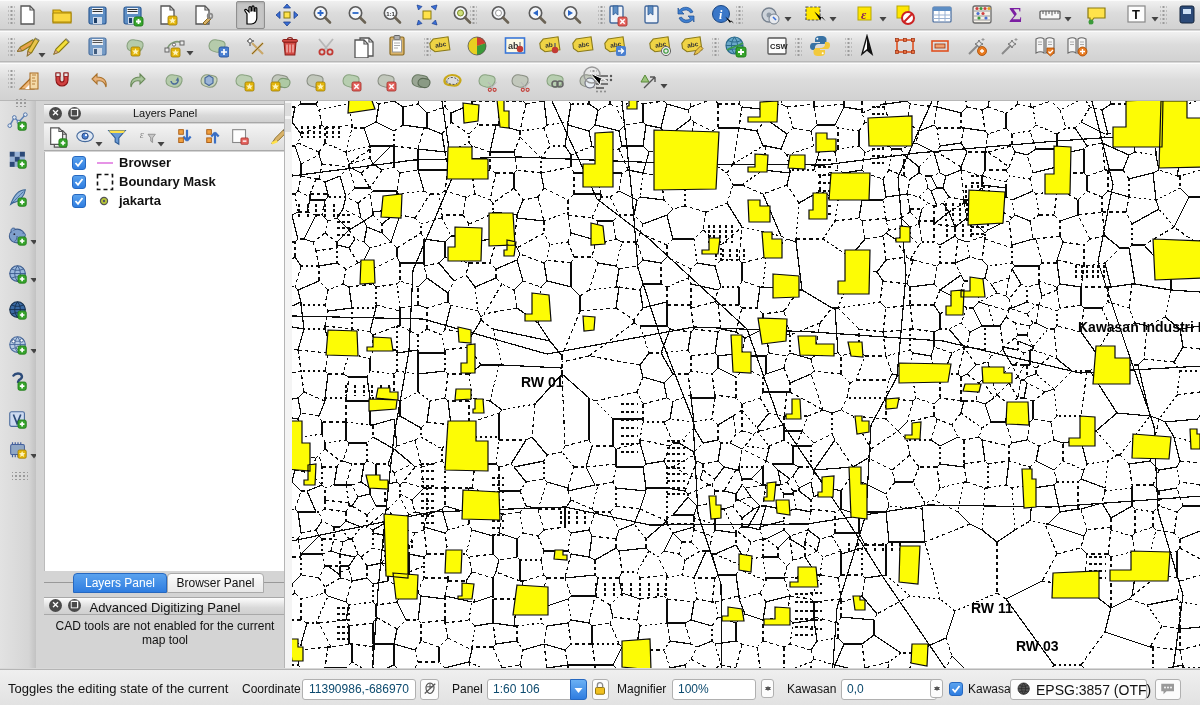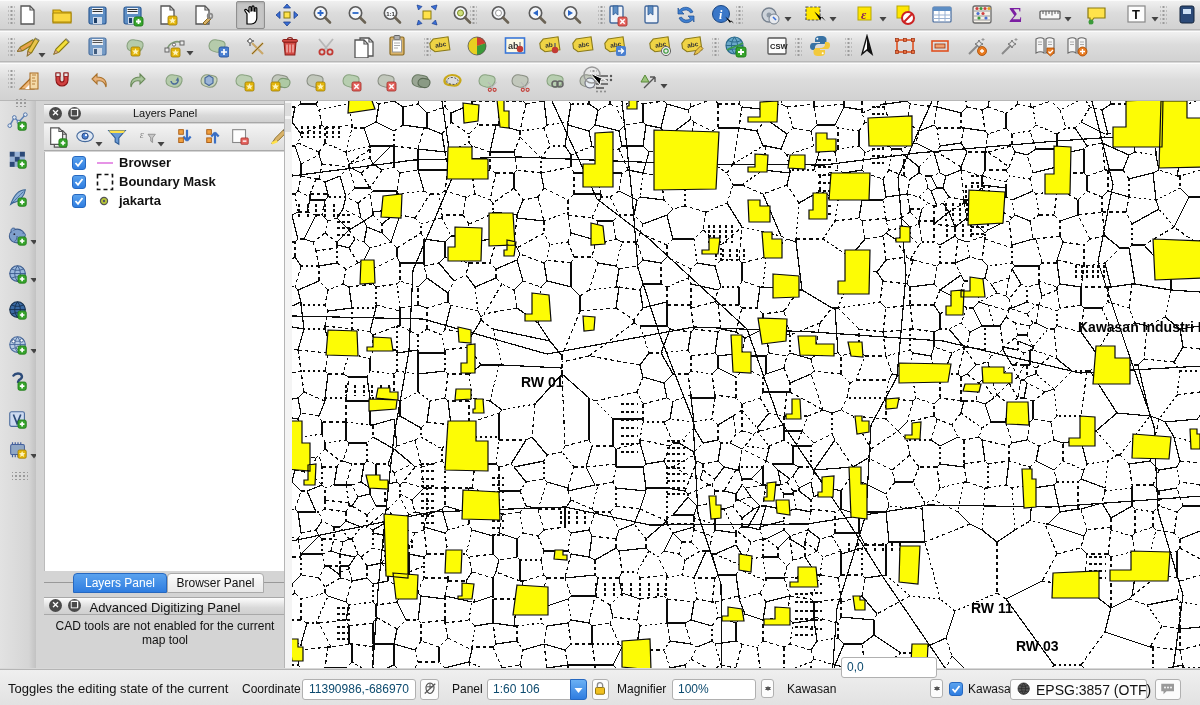--- a/index.html
+++ b/index.html
@@ -758,21 +758,21 @@
   </svg>
 <div class="abs" style="left:592px;top:679px;width:17px;height:21px;background:#fcfcfc;border:1px solid #b0b0b0;border-radius:3px"></div>
 <svg style="position:absolute;left:591px;top:680px" width="18" height="18" viewBox="0 0 24 24">
     <rect x="6" y="10" width="12" height="9" rx="1.5" fill="#f0c020" stroke="#8a6a00" stroke-width="1.2"></rect>
     <path d="M8.5 10V7a3.5 3.5 0 017 0v3" fill="none" stroke="#8a8a8a" stroke-width="1.8"></path>
   </svg>
 <div class="lbl" style="left:617px;top:682px;font-size:12px">Magnifier</div>
 <div class="inbox" style="left:672px;top:679px;width:84px">100%</div>
 <div class="spin" style="left:761px;top:679px"></div>
 <div class="lbl" style="left:787px;top:682px;font-size:12px">Kawasan</div>
-<div class="inbox" style="left:841px;top:657px;width:96px">0,0</div>
+<div class="inbox" style="left:841px;top:679px;width:96px">0,0</div>
 <div class="spin" style="left:930px;top:679px"></div>
 <div class="abs" style="left:949px;top:682px;width:14px;height:14px;background:linear-gradient(#5aa2ee,#2f7de0);border:1px solid #2668c0;border-radius:3px"></div>
 <svg class="abs" style="left:949px;top:682px" width="14" height="14" viewBox="0 0 14 14">
     <path d="M3.5 7l2.5 2.8L10.5 4" fill="none" stroke="#fff" stroke-width="1.8"></path>
   </svg>
 <div class="lbl" style="left:968px;top:682px;font-size:12px">Kawasan</div>
 <div class="abs" style="left:1010px;top:679px;width:137px;height:21px;background:#fcfcfc;border:1px solid #b0b0b0;border-radius:3px"></div>
 <svg style="position:absolute;left:1016px;top:681px" width="16" height="16" viewBox="0 0 24 24">
     <circle cx="11.5" cy="11.5" r="8.5" fill="#555" stroke="#222" stroke-width="1.2"></circle>
     <path d="M3 11.5h17M11.5 3a13 13 0 010 17M11.5 3a13 13 0 000 17M5 6.5c4 2 9 2 13 0M5 16.5c4-2 9-2 13 0" fill="none" stroke="#222" stroke-width="1"></path>

